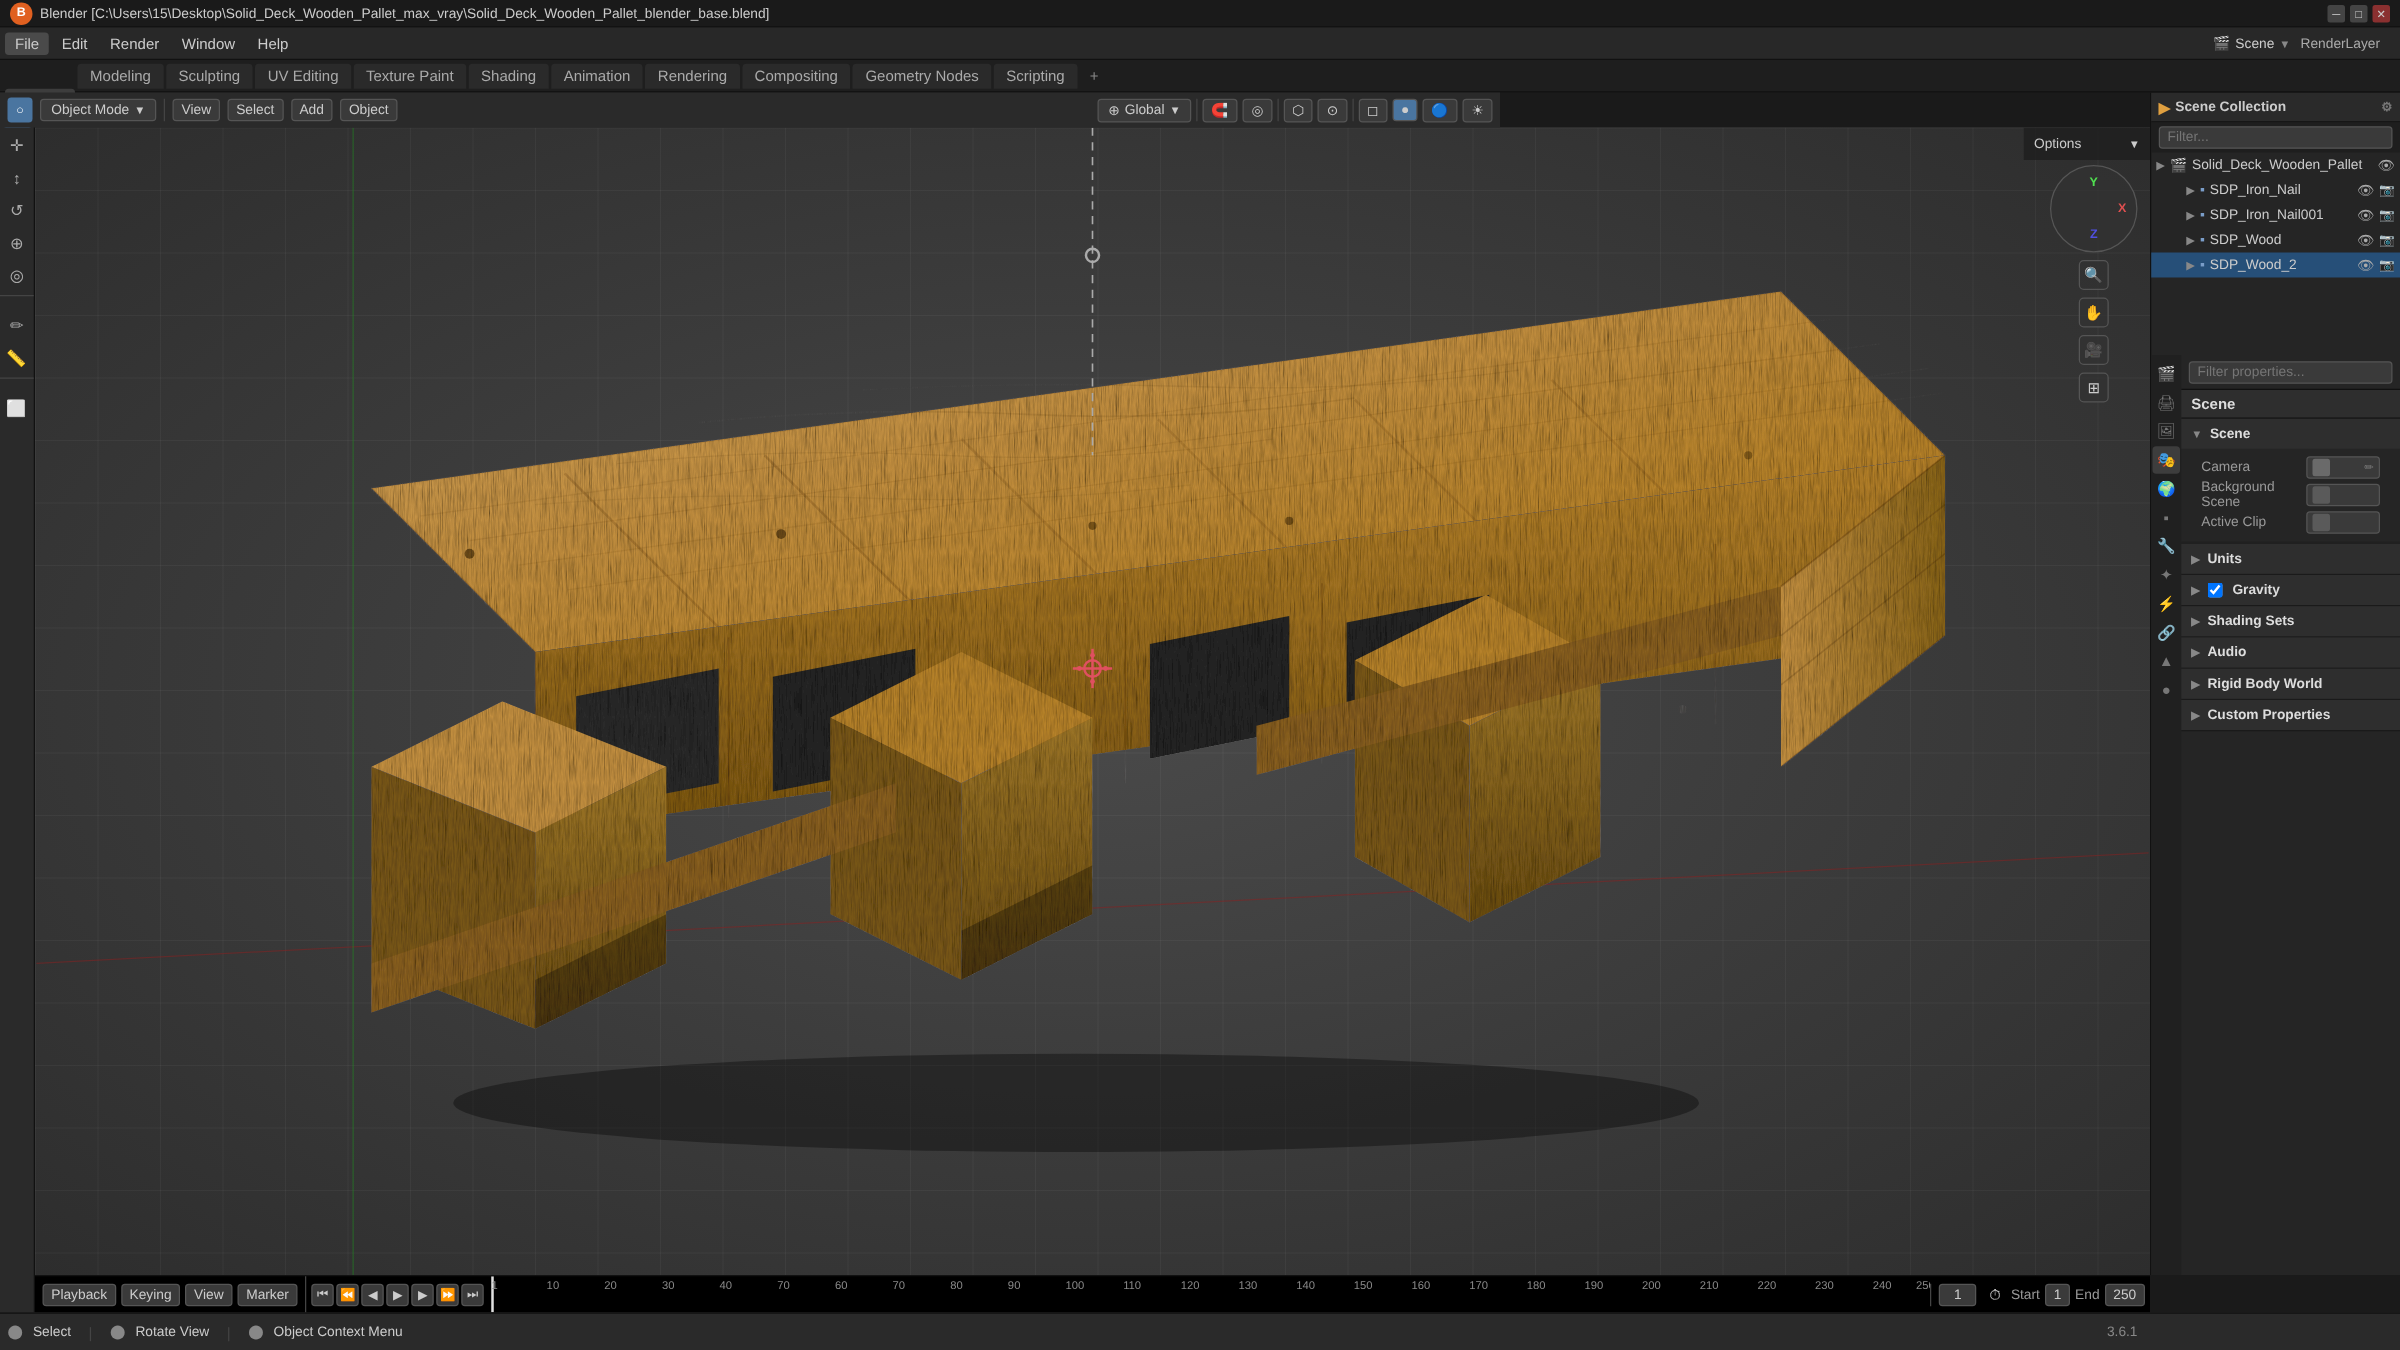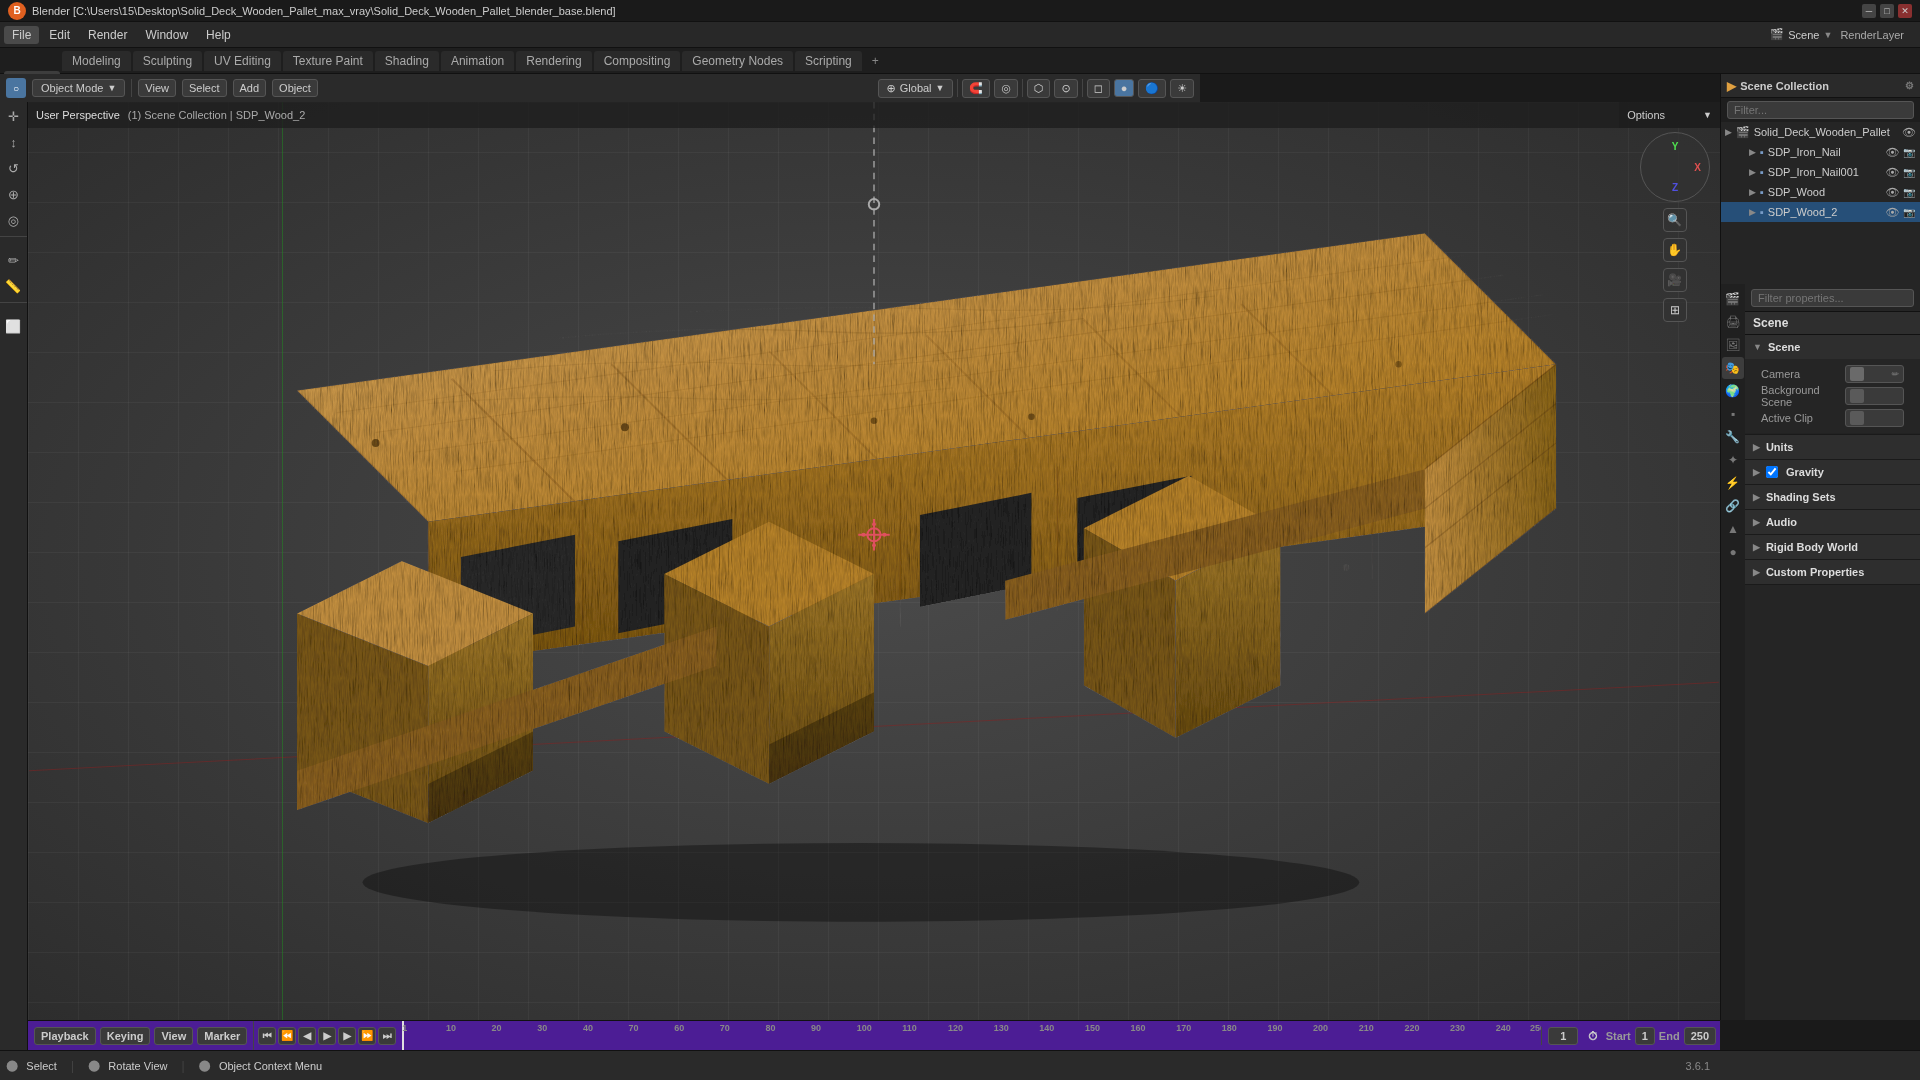--- a/index.html
+++ b/index.html
@@ -277,25 +277,24 @@
       padding: 0 6px;
       gap: 6px;
       z-index: 100;
     }
 
     #timeline {
       position: absolute;
       bottom: 30px; left: 28px;
       right: 200px;
       height: 30px;
-      background: #4c1d95;
+      background: #000000;
       border-top: 1px solid #111;
       display: flex;
       align-items: center;
-      font-weight: bold;
     }
 
     #timeline-track {
       flex: 1;
       height: 100%;
       position: relative;
       overflow: hidden;
     }
 
     .timeline-tick {
@@ -750,26 +749,20 @@
         <circle cx="8" cy="0" r="1.5" fill="#e05060"></circle>
         <circle cx="0" cy="-8" r="1.5" fill="#e05060"></circle>
         <circle cx="0" cy="8" r="1.5" fill="#e05060"></circle>
       </g>
 
       <line x1="540" y1="0" x2="540" y2="200" stroke="#aaaaaa" stroke-width="1" stroke-dasharray="5,4"></line>
 
       <circle cx="540" cy="78" r="4" fill="none" stroke="#aaa" stroke-width="1.5"></circle>
     </svg>
 
-    <div id="viewport-header">
-      <div style="display:flex;align-items:center;gap:4px;">
-        <span style="font-size:11px;color:#ddd;">User Perspective</span>
-      </div>
-      <span style="font-size:11px;color:#aaa;">(1) Scene Collection | SDP_Wood_2</span>
-    </div>
 
     <div id="viewport-options">
       <span style="font-size:11px;">Options</span>
       <span style="font-size:9px;margin-left:2px;">▼</span>
     </div>
 
     <div id="viewport-corner-tr">
       <div class="nav-circle">
         <span class="nav-axis-x">X</span>
         <span class="nav-axis-y">Y</span>

